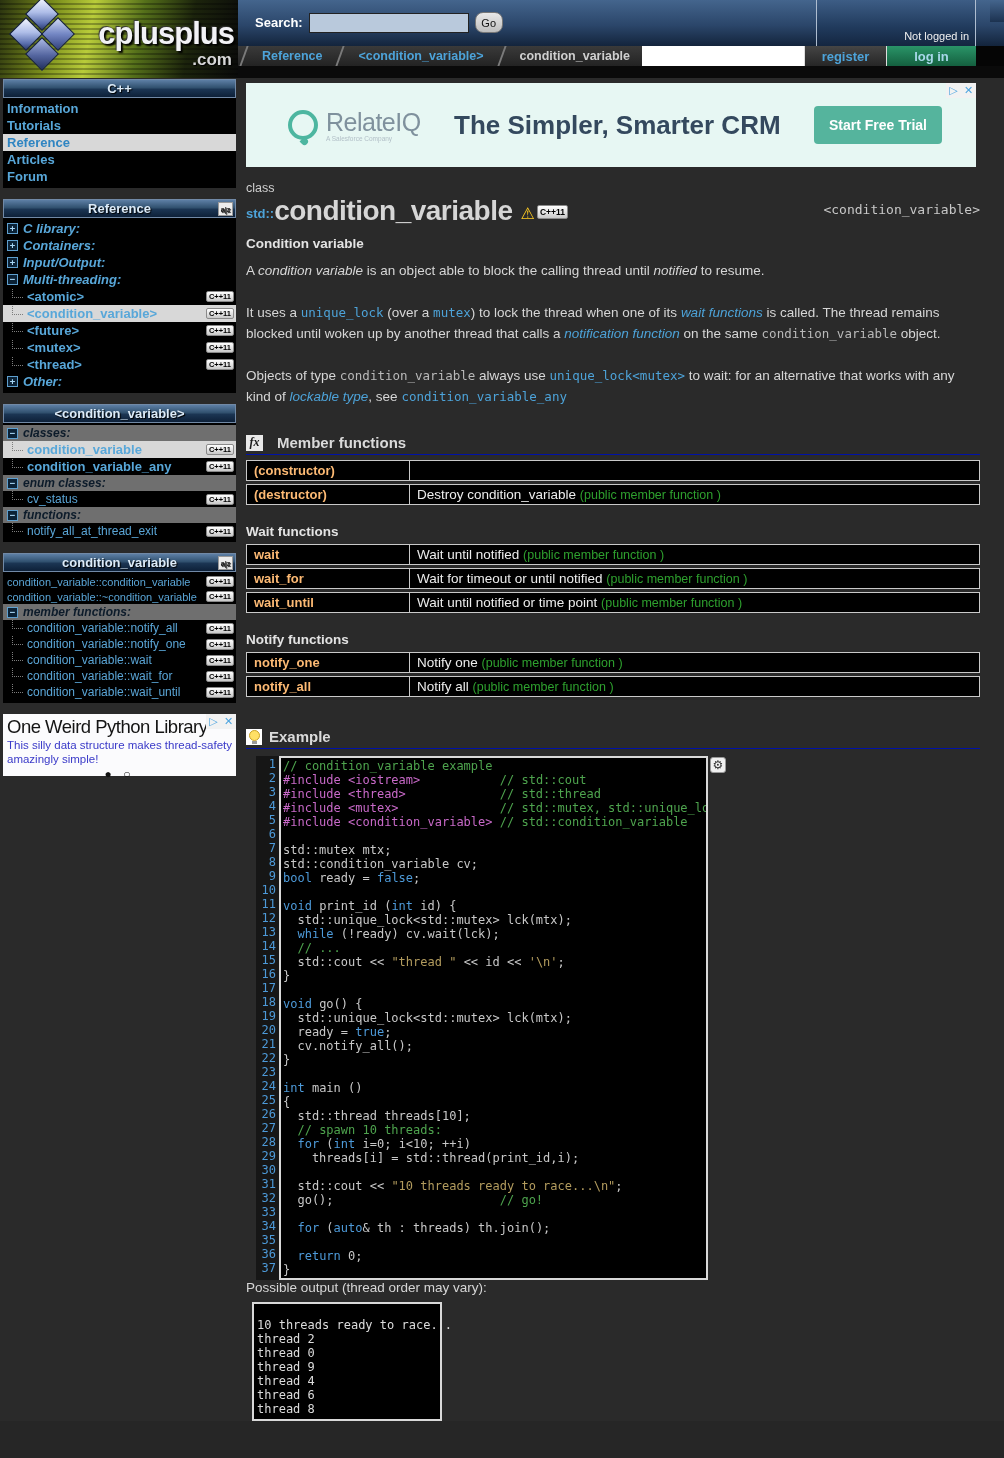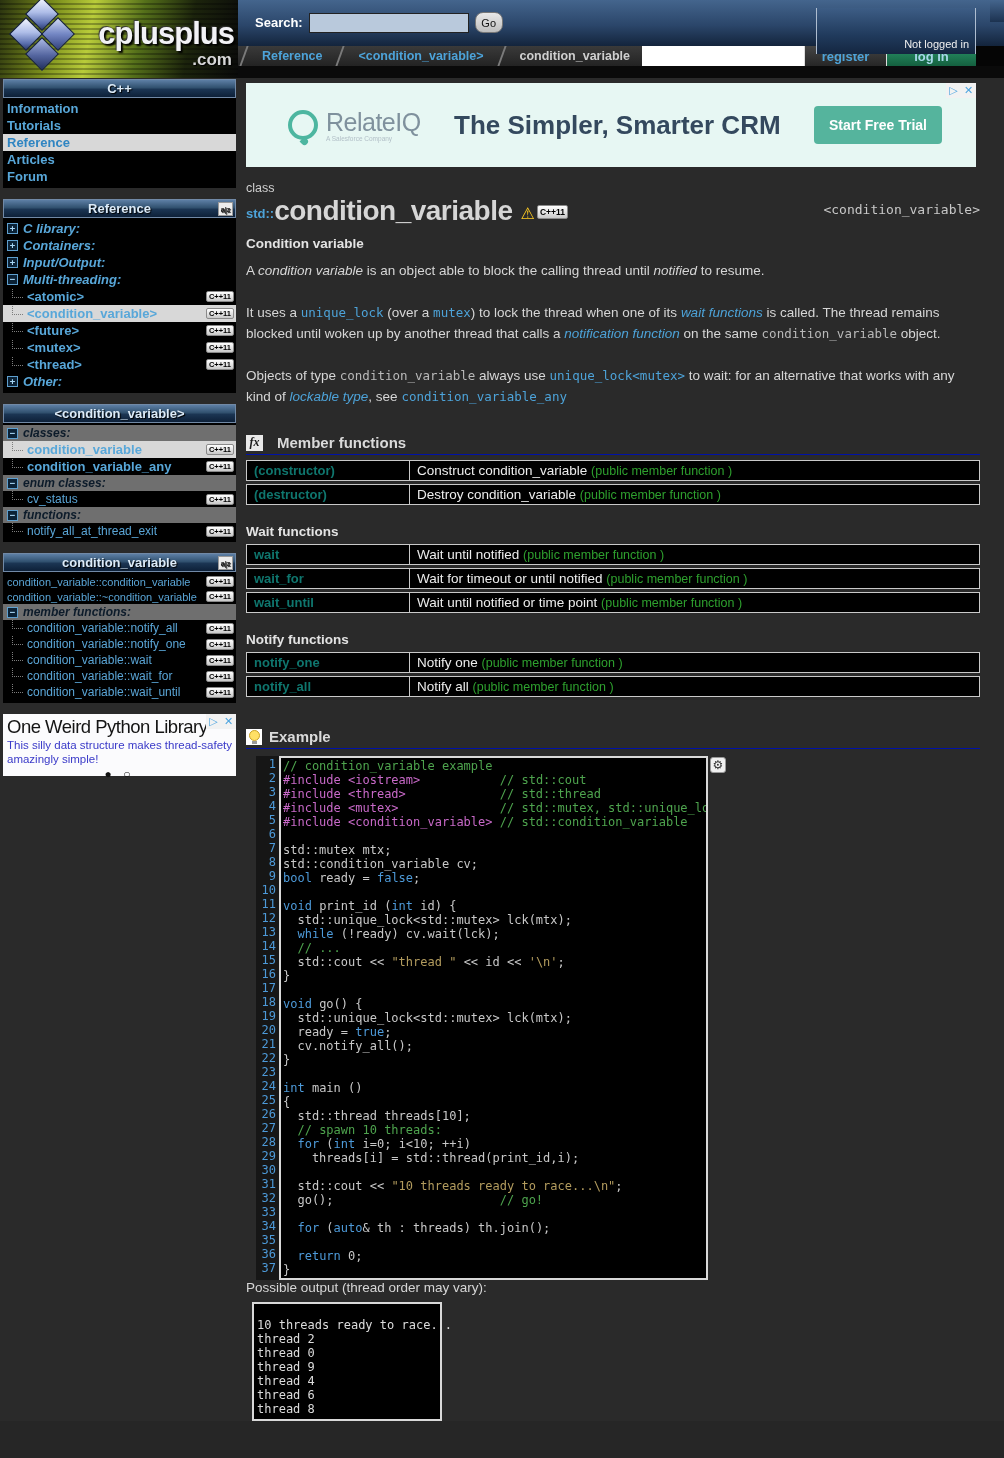--- a/index.html
+++ b/index.html
@@ -19,21 +19,21 @@
   .cube.c4{ left:30px; top:42px; background:linear-gradient(135deg,#aab8e4,#54659f 55%,#22305e); }
   .logo-text { position:absolute; right:4px; top:16px; z-index:7; font-size:31px; font-weight:bold;
                color:#f2f2f6; letter-spacing:-1px; text-shadow:2px 2px 2px #000, -1px -1px 1px #333; }
   .logo-com  { position:absolute; right:6px; top:50px; z-index:7; font-size:17px; font-weight:bold;
                color:#d8d8d8; text-shadow:1px 1px 1px #000; }
   .searchrow { position:absolute; left:255px; top:12px; display:flex; align-items:center; gap:6px; }
   .searchrow label { color:#fff; font-size:13px; font-weight:bold; }
   .searchrow input { width:160px; height:20px; background:#b9c9dc; border:1px solid #222; font-size:12px; padding:0 3px; }
   .go-btn { height:21px; min-width:28px; background:linear-gradient(#e8e8e8,#bfbfbf); border:1px solid #777;
             border-radius:8px; font-size:11px; color:#111; cursor:pointer; }
-  .account-panel { position:absolute; right:28px; top:8px; width:160px; height:46px;
+  .account-panel { position:absolute; right:28px; top:0; width:160px; height:46px;
             border-left:1px solid #aebdd0; border-right:1px solid #aebdd0;
             background:linear-gradient(#3d5d85,#203a5c 60%,#142640); }
   .not-logged { position:absolute; right:6px; bottom:4px; color:#f0f0f0; font-size:11px; }
   .corner-block { position:absolute; right:0; top:0; width:14px; height:22px; background:linear-gradient(#44658d,#1c3250); }
 
   .crumbrow { display:flex; height:20px; margin-left:238px; background:#050505; align-items:stretch; }
   .bc-tab { display:flex; align-items:center; padding:0 12px; background:linear-gradient(#3a3a3a,#232323);
             color:#4da3d9; font-size:12.5px; font-weight:bold; text-decoration:none; cursor:pointer; }
   .bc-tab.current { color:#cfcfcf; }
   .bc-sep { width:12px; position:relative; background:linear-gradient(#3a3a3a,#232323); }
@@ -123,21 +123,21 @@
   .fx-icon { width:17px; height:16px; background:#e9e9e9; color:#1a1a1a; text-align:center;
              font:italic bold 12px/15px "Liberation Serif", serif; margin-right:14px; }
   .bulb-icon { width:16px; height:16px; background:#fff; position:relative; margin-right:7px; }
   .bulb-icon::before { content:""; position:absolute; left:3px; top:1px; width:9px; height:9px; border-radius:50%;
              background:#ffe066; border:1px solid #c9a227; }
   .bulb-icon::after { content:""; position:absolute; left:6px; top:12px; width:5px; height:3px; background:#9a9a9a; }
 
   .tbl { margin-top:5px; }
   .tbl-row { display:flex; border:1px solid #c9c9c9; background:#000; margin-bottom:3px; }
   .cell-name { flex:none; width:163px; border-right:1px solid #c9c9c9; padding:2px 7px;
-               color:#0f766e; font-size:13px; font-weight:bold; cursor:pointer; }
+               color:#fdba74; font-size:13px; font-weight:bold; cursor:pointer; }
   .cell-desc { flex:1; padding:2px 7px; color:#ededed; font-size:13.5px; }
   .cell-desc .suffix { color:#2ea02e; font-size:12.5px; }
   .sub-label { margin-top:19px; color:#e3e3e3; font-size:13.5px; font-weight:bold; }
 
   
   .code-wrap { position:relative; margin:7px 0 0 10px; width:452px; }
   .codebox { display:flex; }
   .lnums { flex:none; width:23px; background:#161616; color:#4d9ad9; text-align:right; padding:1px 3px 1px 0;
            font:12px/14px "DejaVu Sans Mono", monospace; }
   .csrc { flex:1; background:#000; border:2px solid #d9d9d9; padding:1px 0 1px 2px; overflow:hidden;
@@ -384,21 +384,20 @@
     <p class="para"><span>It uses a </span><span class="code-link">unique_lock</span><span> (over a </span><span class="code-link">mutex</span><span>) to lock the thread when one of its </span><span class="em-link">wait functions</span><span> is called. The thread remains blocked until woken up by another thread that calls a </span><span class="em-link">notification function</span><span> on the same </span><span class="code">condition_variable</span><span> object.</span></p>
     <p class="para"><span>Objects of type </span><span class="code">condition_variable</span><span> always use </span><span class="code-link">unique_lock&lt;mutex&gt;</span><span> to wait: for an alternative that works with any kind of </span><span class="em-link">lockable type</span><span>, see </span><span class="code-link">condition_variable_any</span></p>
 
     <div class="sec-head mt-lg">
       <span class="fx-icon">fx</span>
       <span class="txt">Member functions</span>
     </div>
     <div class="tbl">
         <div class="tbl-row">
           <a class="cell-name">(constructor)</a>
-          <div class="cell-desc"><span>Construct condition_variable </span><span class="suffix">(public member function )</span></div>
         </div>
         <div class="tbl-row">
           <a class="cell-name">(destructor)</a>
           <div class="cell-desc"><span>Destroy condition_variable </span><span class="suffix">(public member function )</span></div>
         </div>
       </div>
 
     <div class="sub-label">Wait functions</div>
     <div class="tbl">
         <div class="tbl-row">

